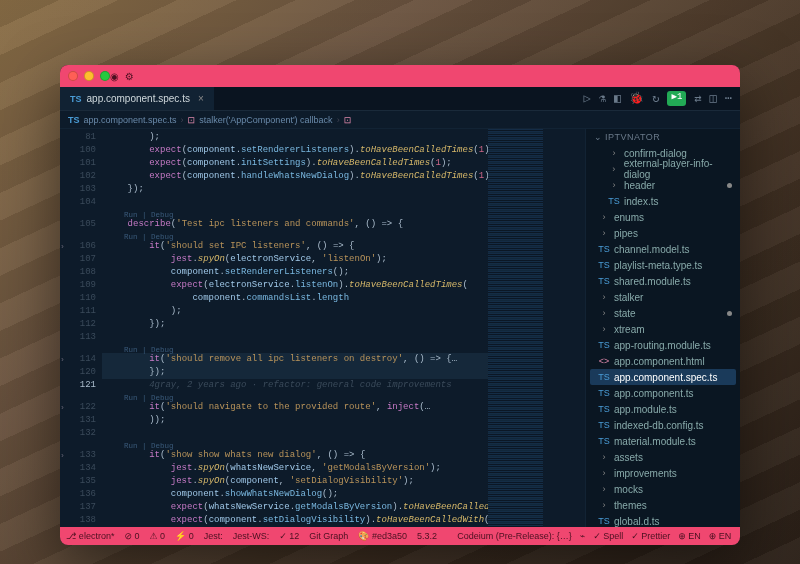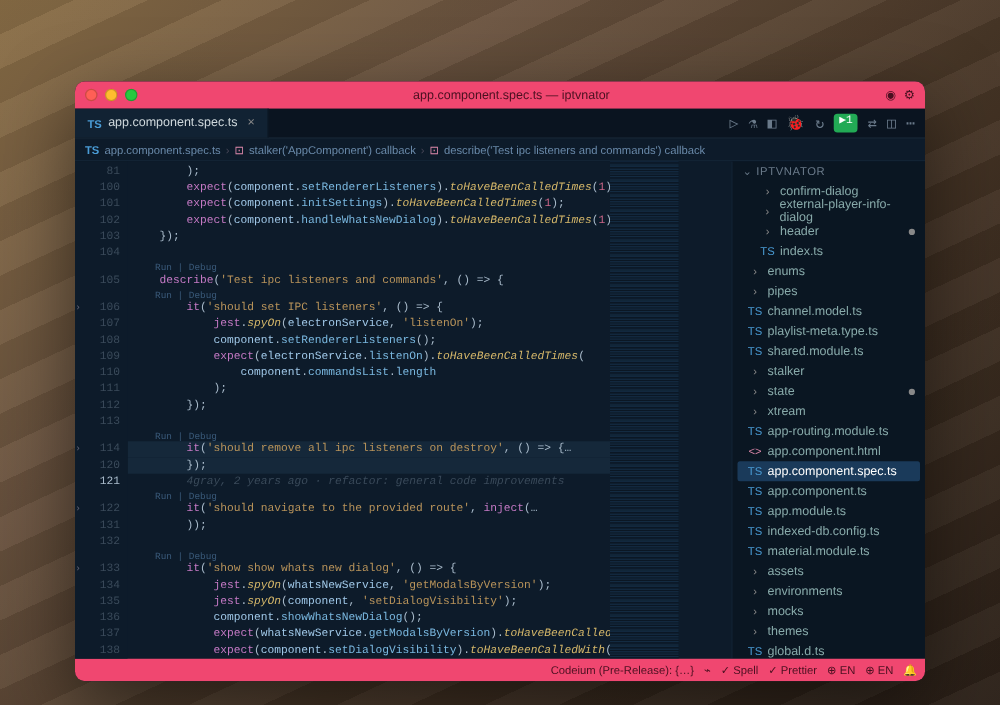--- a/index.html
+++ b/index.html
@@ -123,21 +123,20 @@
 <body>
 
 <div class="window">
 
   <div class="titlebar">
     <div class="traffic">
       <div class="dot r"></div>
       <div class="dot y"></div>
       <div class="dot g"></div>
     </div>
-    <div class="title">app.component.spec.ts — iptvnator</div>
     <div class="right-ico">
       <span>◉</span>
       <span>⚙</span>
     </div>
   </div>
 
   <div class="tabbar">
     <div class="tab">
       <span class="ts-ico">TS</span>
       <span>app.component.spec.ts</span>
@@ -157,21 +156,20 @@
   </div>
 
   <div class="breadcrumb">
     <span class="ts-ico" style="color:#4a9cd6;font-weight:bold">TS</span>
     <span class="seg">app.component.spec.ts</span>
     <span class="chev">›</span>
     <span style="color:#d8a">⊡</span>
     <span class="seg">stalker('AppComponent') callback</span>
     <span class="chev">›</span>
     <span style="color:#d8a">⊡</span>
-    <span class="seg">describe('Test ipc listeners and commands') callback</span>
   </div>
 
   <div class="main">
     <div class="editor">
       <div class="gutter" id="gutter">
           <div class="ln">81</div>
           <div class="ln">100</div>
           <div class="ln">101</div>
           <div class="ln">102</div>
           <div class="ln">103</div>
@@ -289,40 +287,52 @@
           <div class="tree-item">
             <span class="ico ts">TS</span>
             <span>material.module.ts</span>
           </div>
           <div class="tree-item">
             <span class="ico fold">›</span>
             <span>assets</span>
           </div>
           <div class="tree-item">
             <span class="ico fold">›</span>
-            <span>environments</span>
+            <span>improvements</span>
           </div>
           <div class="tree-item">
             <span class="ico fold">›</span>
             <span>mocks</span>
           </div>
           <div class="tree-item">
             <span class="ico fold">›</span>
             <span>themes</span>
           </div>
           <div class="tree-item">
             <span class="ico ts">TS</span>
             <span>global.d.ts</span>
           </div>
         </div>
 
     </div>
   </div>
 
   <div class="statusbar">
+    <div id="status-left" style="display:flex;gap:10px;">
+        <span class="sb">⎇ electron*</span>
+        <span class="sb">⊘ 0</span>
+        <span class="sb">⚠ 0</span>
+        <span class="sb">⚡ 0</span>
+        <span class="sb"> Jest:</span>
+        <span class="sb"> Jest-WS:</span>
+        <span class="sb">✓ 12</span>
+        <span class="sb"> Git Graph</span>
+        <span class="sb">🎨 #ed3a50</span>
+        <span class="sb"> 5.3.2</span>
+      </div>
     <div class="spacer"></div>
     <div id="status-right" style="display:flex;gap:8px;">
         <span class="sb"> Codeium (Pre-Release): {…}</span>
         <span class="sb">⌁ </span>
         <span class="sb">✓ Spell</span>
         <span class="sb">✓ Prettier</span>
         <span class="sb">⊕ EN</span>
         <span class="sb">⊕ EN</span>
         <span class="sb">🔔 </span>
       </div>

